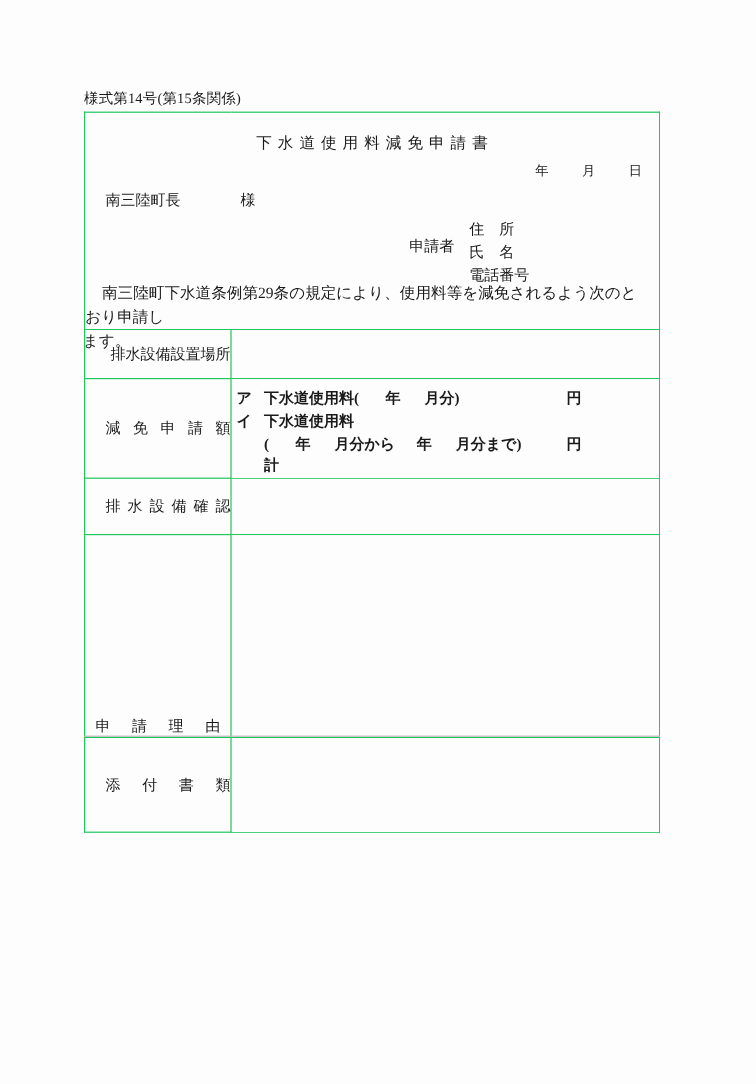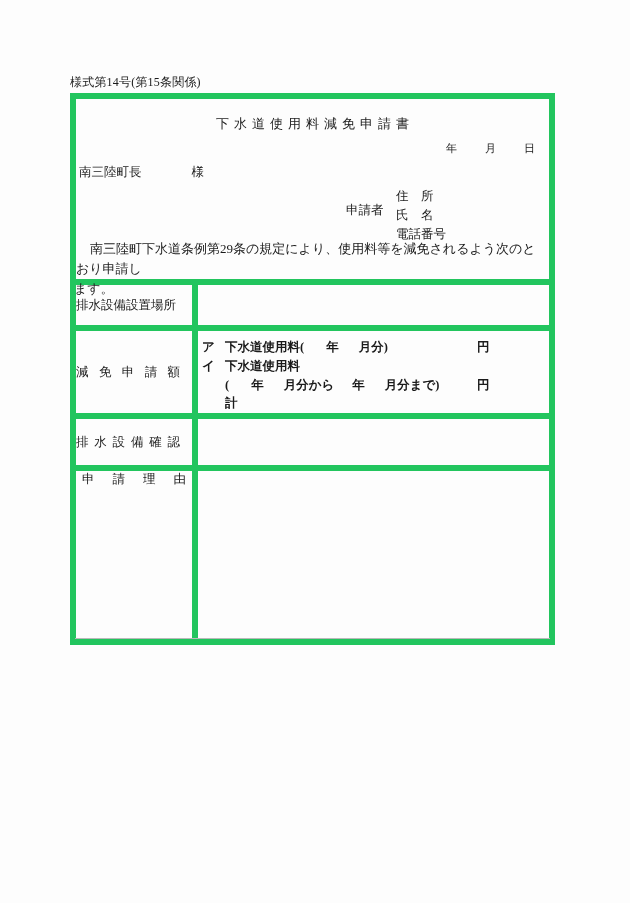--- a/index.html
+++ b/index.html
@@ -35,21 +35,21 @@
   
   .form-table {
     position: absolute;
     left: 70px;
     top: 93px;
     width: 479px;
     border-collapse: collapse;
     table-layout: fixed;
   }
   .form-table td {
-    border: 6px solid #22c55e;
+    border: 1px solid #22c55e;
     padding: 0;
     vertical-align: top;
     background: #fdfdfd;
   }
 
   
   .col-label { width: 122px; }
   .col-value { width: 357px; }
 
   
@@ -78,21 +78,21 @@
   .date-line {
     position: absolute;
     right: 14px;
     top: 42px;
     font-size: 11px;
     white-space: nowrap;
   }
   .date-line .gap { display: inline-block; width: 28px; }
   .addressee {
     position: absolute;
-    left: 3px;
+    left: 17px;
     top: 64px;
     font-size: 12.5px;
     white-space: nowrap;
   }
   .addressee .gap { display: inline-block; width: 50px; }
 
   .applicant-block {
     position: absolute;
     left: 270px;
     top: 88px;
@@ -129,21 +129,21 @@
 
   
   .lbl {
     font-size: 12.5px;
     padding: 0 9px;
     white-space: nowrap;
   }
   .lbl-center {
     display: flex;
     align-items: center;
-    justify-content: flex-start;
+    justify-content: flex-end;
     height: 100%;
     width: 100%;
   }
   
   .spread {
     display: block;
     text-align: justify;
     text-align-last: justify;
     white-space: normal;
   }
@@ -205,21 +205,21 @@
   .faint-rule {
     position: absolute;
     left: -123px;
     right: -1px;
     bottom: 0;
     height: 1px;
     background: #b9b9b9;
   }
   .reason-label {
     display: flex;
-    align-items: flex-start;
+    align-items: flex-end;
     justify-content: center;
     height: 100%;
   }
 </style>
 </head>
 <body>
 
 <div class="page">
 
   <div class="form-no">様式第14号(第15条関係)</div>
@@ -318,17 +318,27 @@
             </div>
           </div>
         </td>
         <td class="val">
           <div class="reason-inner">
             <div class="faint-rule"></div>
           </div>
         </td>
       </tr>
 
+      <tr class="r-attach">
+        <td class="lbl">
+          <div class="lbl-center">
+            <div class="spread-wrap">
+              <span class="spread">添付書類</span>
+            </div>
+          </div>
+        </td>
+        <td class="val"></td>
+      </tr>
 
     </tbody>
   </table>
 
 </div>
 
 </body></html>

